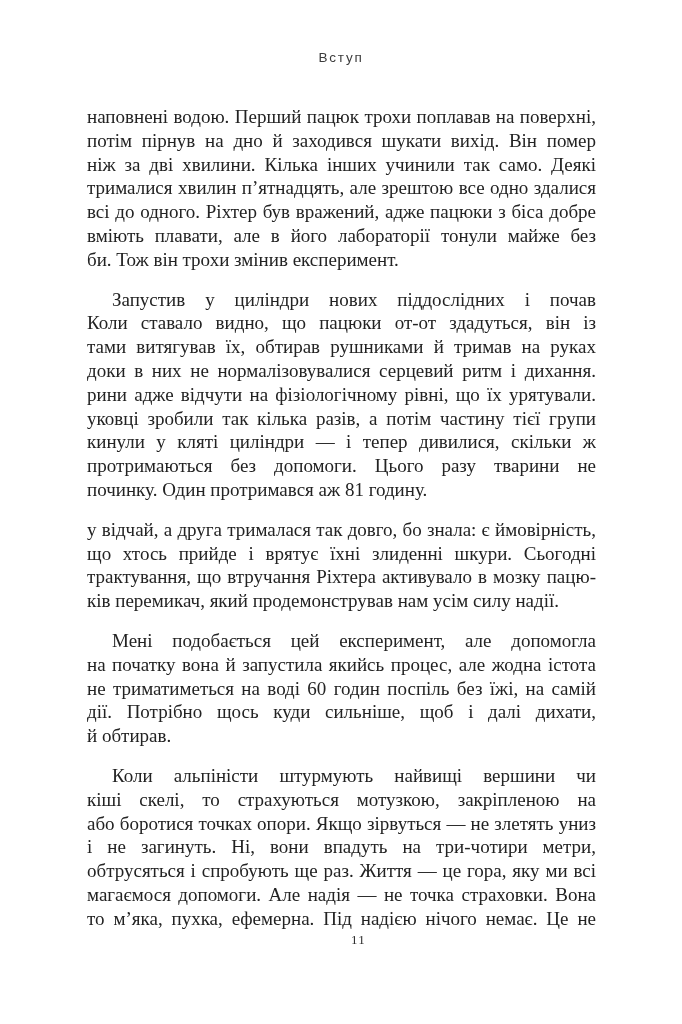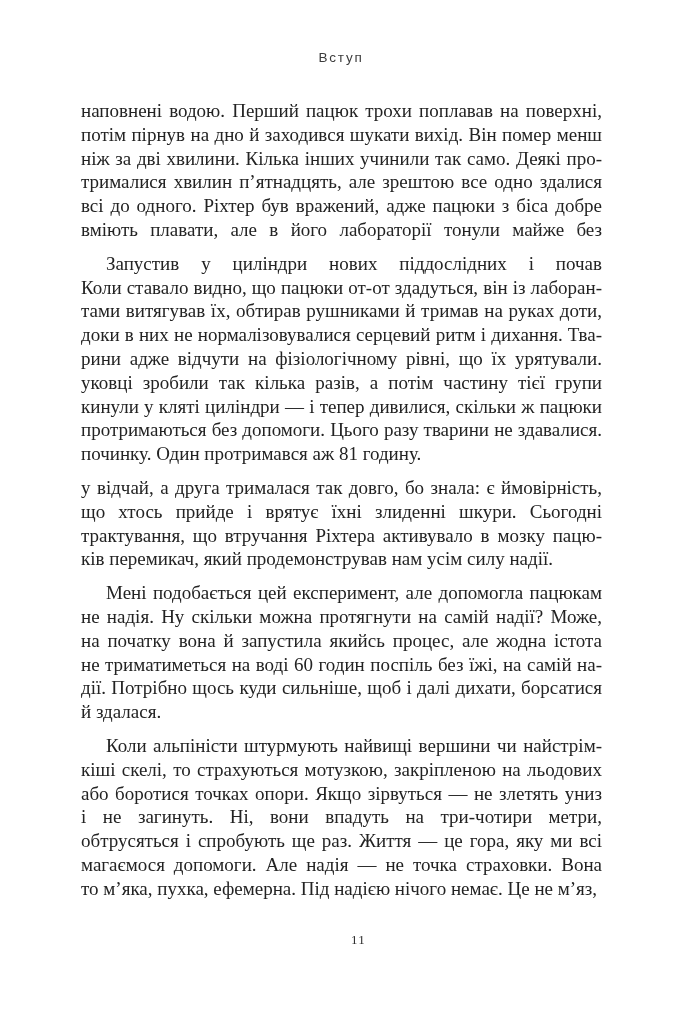--- a/index.html
+++ b/index.html
@@ -30,21 +30,21 @@
   }
   .text-block {
     position: absolute;
     left: 71px;
     top: 89px;
     width: 541px;
     font-size: 19px;
     line-height: 23.8px;
     letter-spacing: 0px;
   }
-  .para { margin: 10px; padding: 0; }
+  .para { margin: 16px; padding: 0; }
   .line {
     height: 23.8px;
     overflow: hidden;
     text-align: justify;
     text-align-last: justify;
     white-space: normal;
   }
   .line.last { text-align-last: left; }
   .line.indent { text-indent: 25px; }
   .page-number {
@@ -67,45 +67,45 @@
   <div class="running-header">Вступ</div>
 
   <div class="text-block">
       <div class="para">
         <div class="line">наповнені водою. Перший пацюк трохи поплавав на поверхні,</div>
         <div class="line">потім пірнув на дно й заходився шукати вихід. Він помер менш</div>
         <div class="line">ніж за дві хвилини. Кілька інших учинили так само. Деякі про-</div>
         <div class="line">трималися хвилин п’ятнадцять, але зрештою все одно здалися —</div>
         <div class="line">всі до одного. Ріхтер був вражений, адже пацюки з біса добре</div>
         <div class="line">вміють плавати, але в його лабораторії тонули майже без бороть-</div>
+        <div class="line last">би. Тож він трохи змінив експеримент.</div>
       </div>
       <div class="para">
         <div class="line indent">Запустив у циліндри нових піддослідних і почав спостерігати.</div>
         <div class="line">Коли ставало видно, що пацюки от-от здадуться, він із лаборан-</div>
         <div class="line">тами витягував їх, обтирав рушниками й тримав на руках доти,</div>
         <div class="line">доки в них не нормалізовувалися серцевий ритм і дихання. Тва-</div>
         <div class="line">рини адже відчути на фізіологічному рівні, що їх урятували. На-</div>
         <div class="line">уковці зробили так кілька разів, а потім частину тієї групи знову</div>
         <div class="line">кинули у кляті циліндри — і тепер дивилися, скільки ж пацюки</div>
         <div class="line">протримаються без допомоги. Цього разу тварини не здавалися.</div>
         <div class="line last">починку. Один протримався аж 81 годину.</div>
       </div>
       <div class="para">
         <div class="line">у відчай, а друга трималася так довго, бо знала: є ймовірність,</div>
         <div class="line">що хтось прийде і врятує їхні злиденні шкури. Сьогодні побутує</div>
         <div class="line">трактування, що втручання Ріхтера активувало в мозку пацю-</div>
         <div class="line last">ків перемикач, який продемонстрував нам усім силу надії.</div>
       </div>
       <div class="para">
         <div class="line indent">Мені подобається цей експеримент, але допомогла пацюкам</div>
-        <div class="line">не надія. Ну скільки можна протягнути на самій надії? Може,</div>
         <div class="line">на початку вона й запустила якийсь процес, але жодна істота</div>
         <div class="line">не триматиметься на воді 60 годин поспіль без їжі, на самій на-</div>
         <div class="line">дії. Потрібно щось куди сильніше, щоб і далі дихати, борсатися</div>
-        <div class="line last">й здалася.</div>
+        <div class="line last">й обтирав.</div>
       </div>
       <div class="para">
         <div class="line indent">Коли альпіністи штурмують найвищі вершини чи найстрім-</div>
         <div class="line">кіші скелі, то страхуються мотузкою, закріпленою на льодових</div>
         <div class="line">або боротися точках опори. Якщо зірвуться — не злетять униз</div>
         <div class="line">і не загинуть. Ні, вони впадуть на три-чотири метри, підведуться,</div>
         <div class="line">обтрусяться і спробують ще раз. Життя — це гора, яку ми всі на-</div>
         <div class="line">магаємося допомоги. Але надія — не точка страховки. Вона над-</div>
         <div class="line last">то м’яка, пухка, ефемерна. Під надією нічого немає. Це не м’яз,</div>
       </div>

